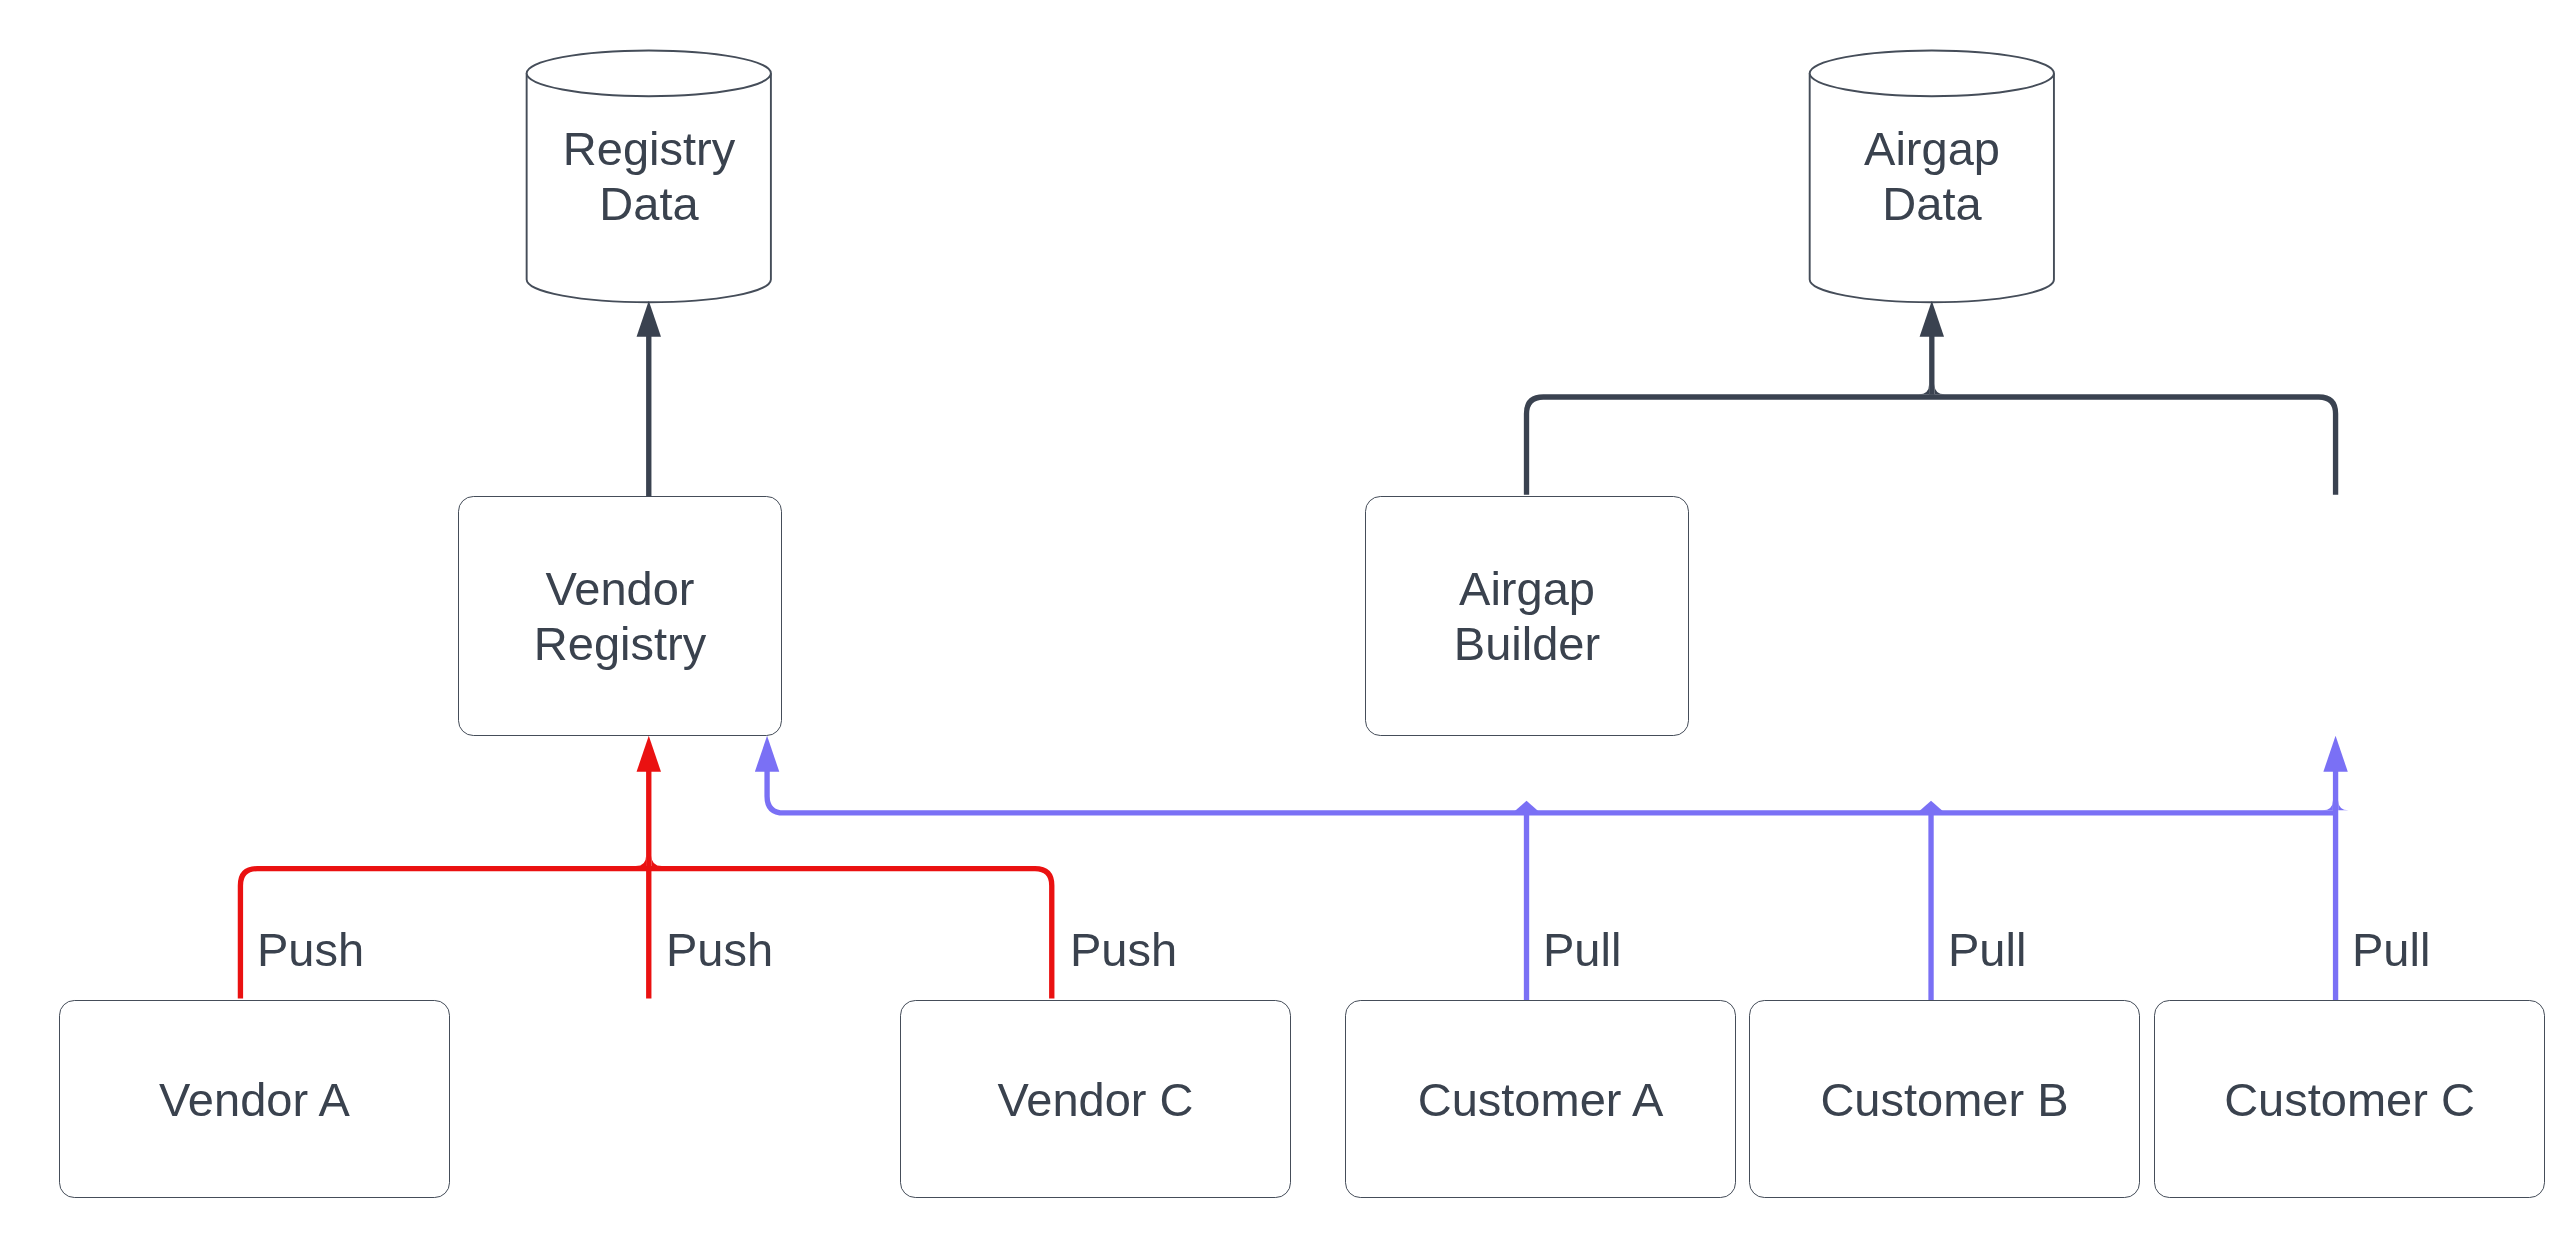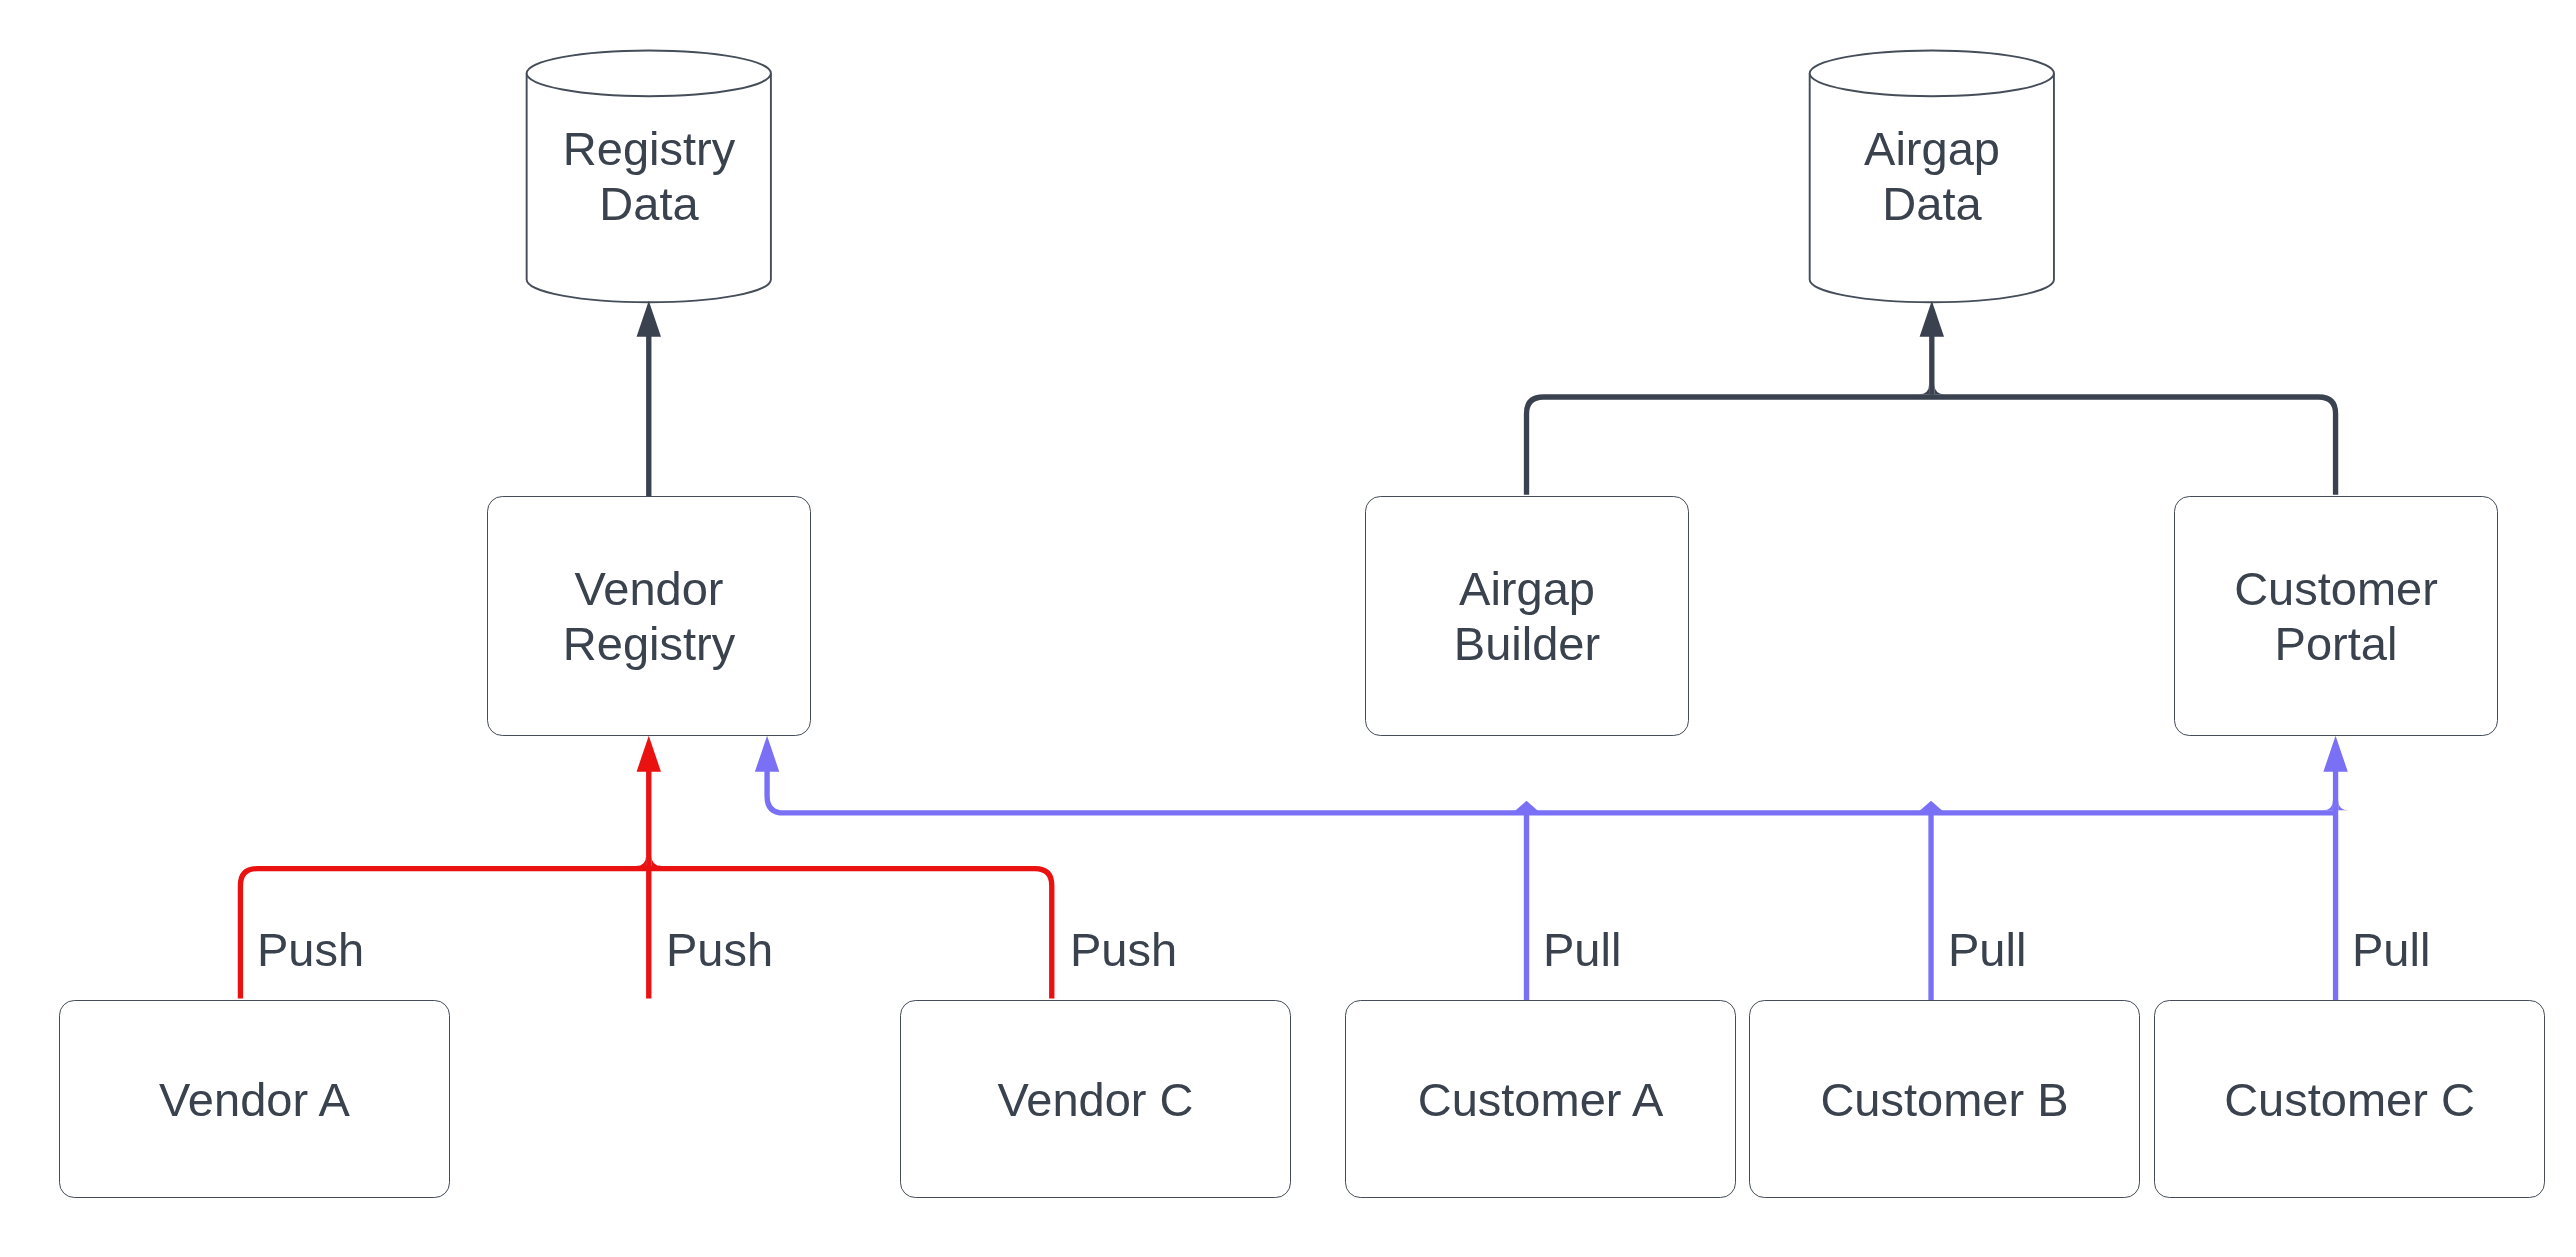--- a/index.html
+++ b/index.html
@@ -58,26 +58,24 @@
   .fill-dark{fill:var(--dark-edge);}
   .fill-red{fill:var(--push-edge);}
   .fill-blue{fill:var(--pull-edge);}
   .shape{fill:#ffffff;stroke:var(--node-border);stroke-width:2.5;}
 </style>
 </head>
 <body>
 
 <div id="canvas">
 
-  <div class="node mid" style="left:487px">Vendor
+  <div class="node mid" style="left:458px">Vendor
 Registry</div>
   <div class="node mid" style="left:1365px">Airgap
 Builder</div>
-  <div class="node mid" style="left:2174px">Customer
-Portal</div>
 
   <div class="node bottom" style="left:59px">Vendor A</div>
   <div class="node bottom" style="left:900px">Vendor C</div>
   <div class="node bottom" style="left:1345px">Customer A</div>
   <div class="node bottom" style="left:1749px">Customer B</div>
   <div class="node bottom" style="left:2154px">Customer C</div>
 
   <svg class="layer" style="z-index:2" viewBox="0 0 3375 1648" width="2576" height="1258">
 
     <g>

